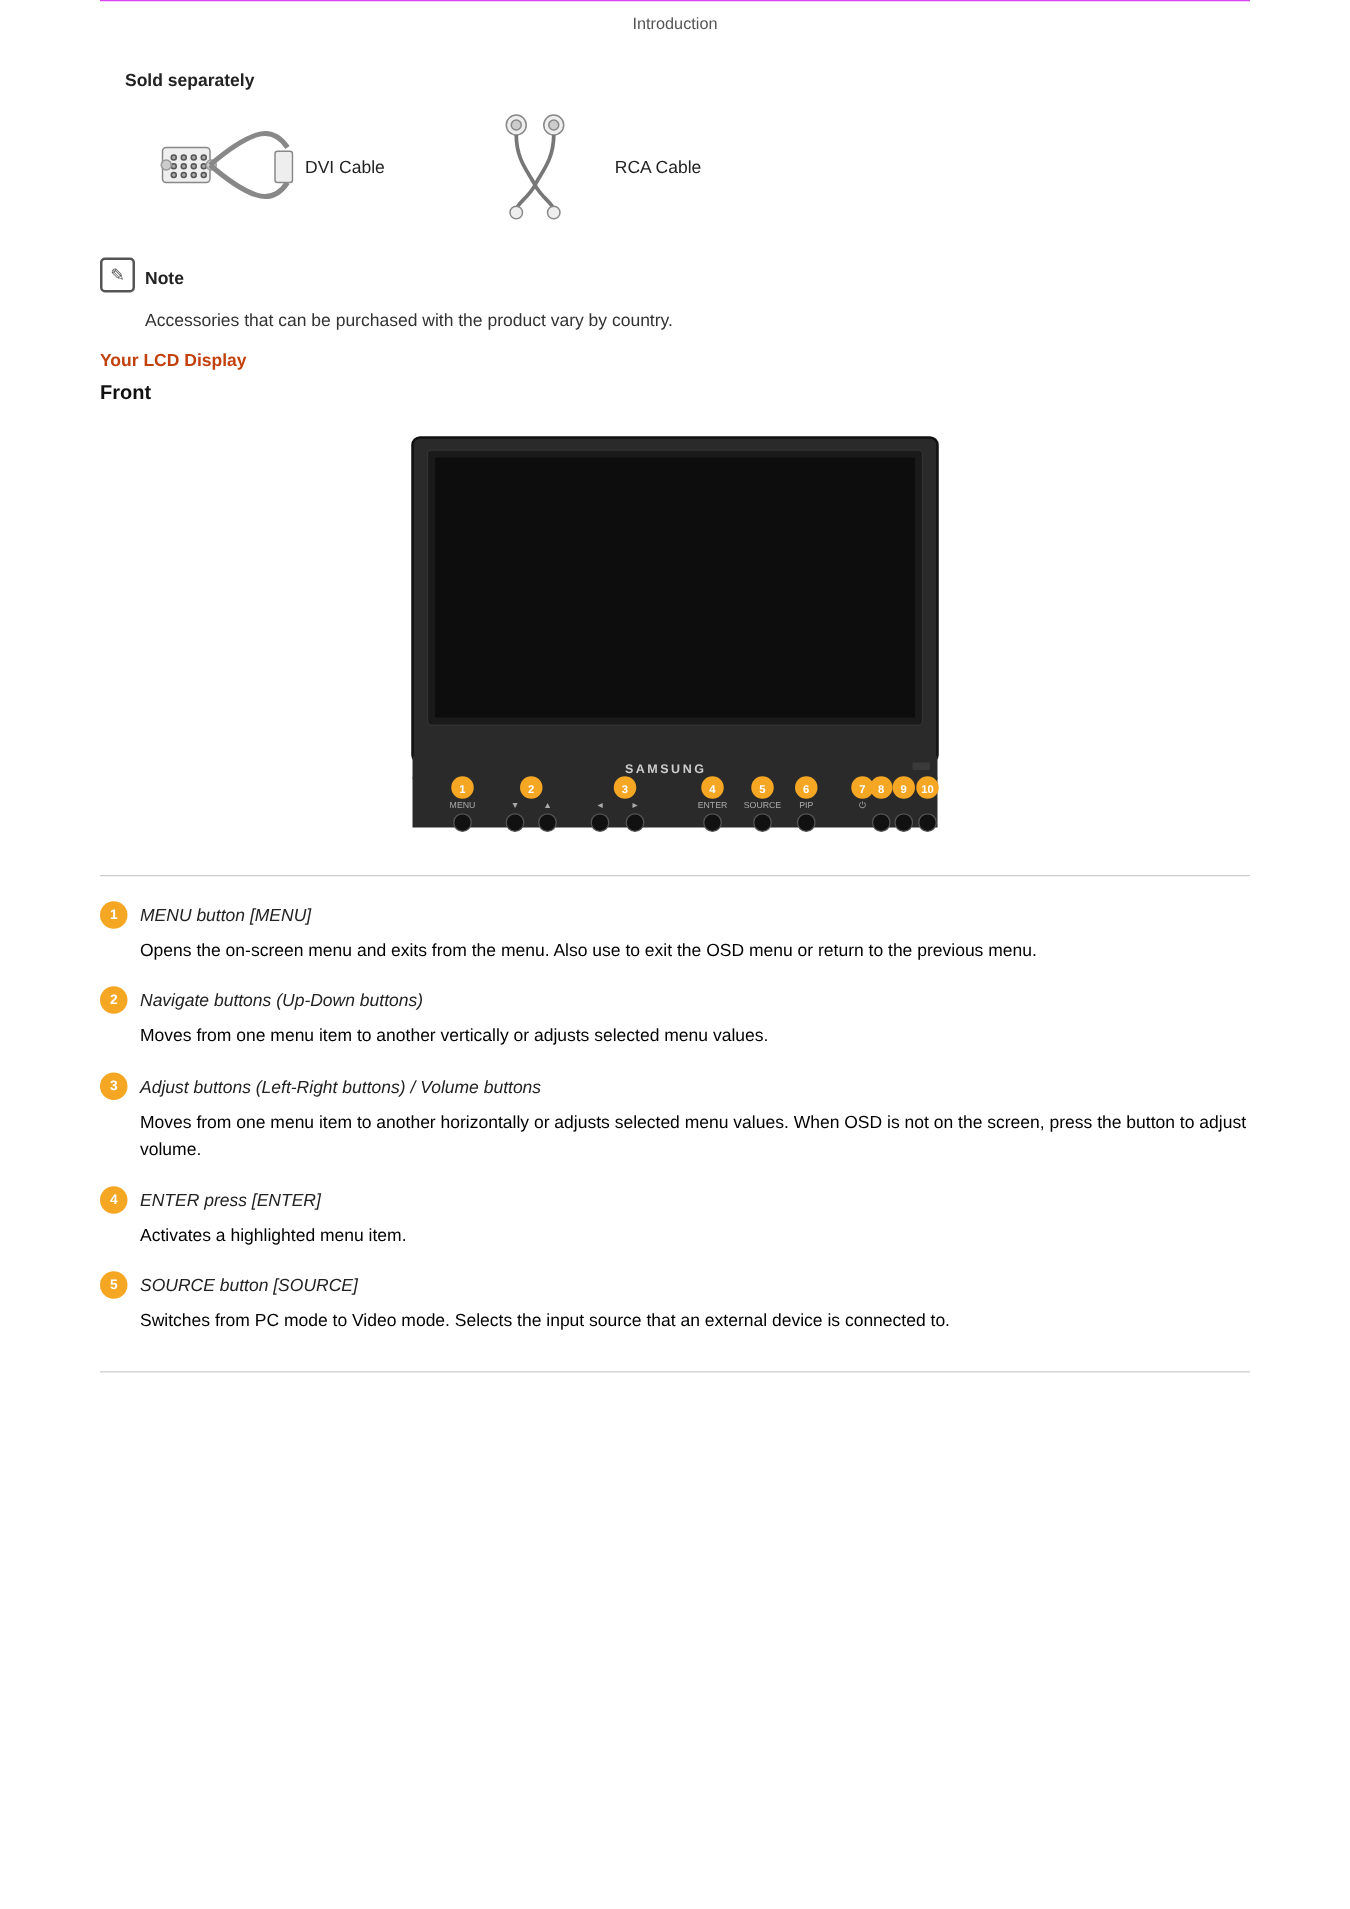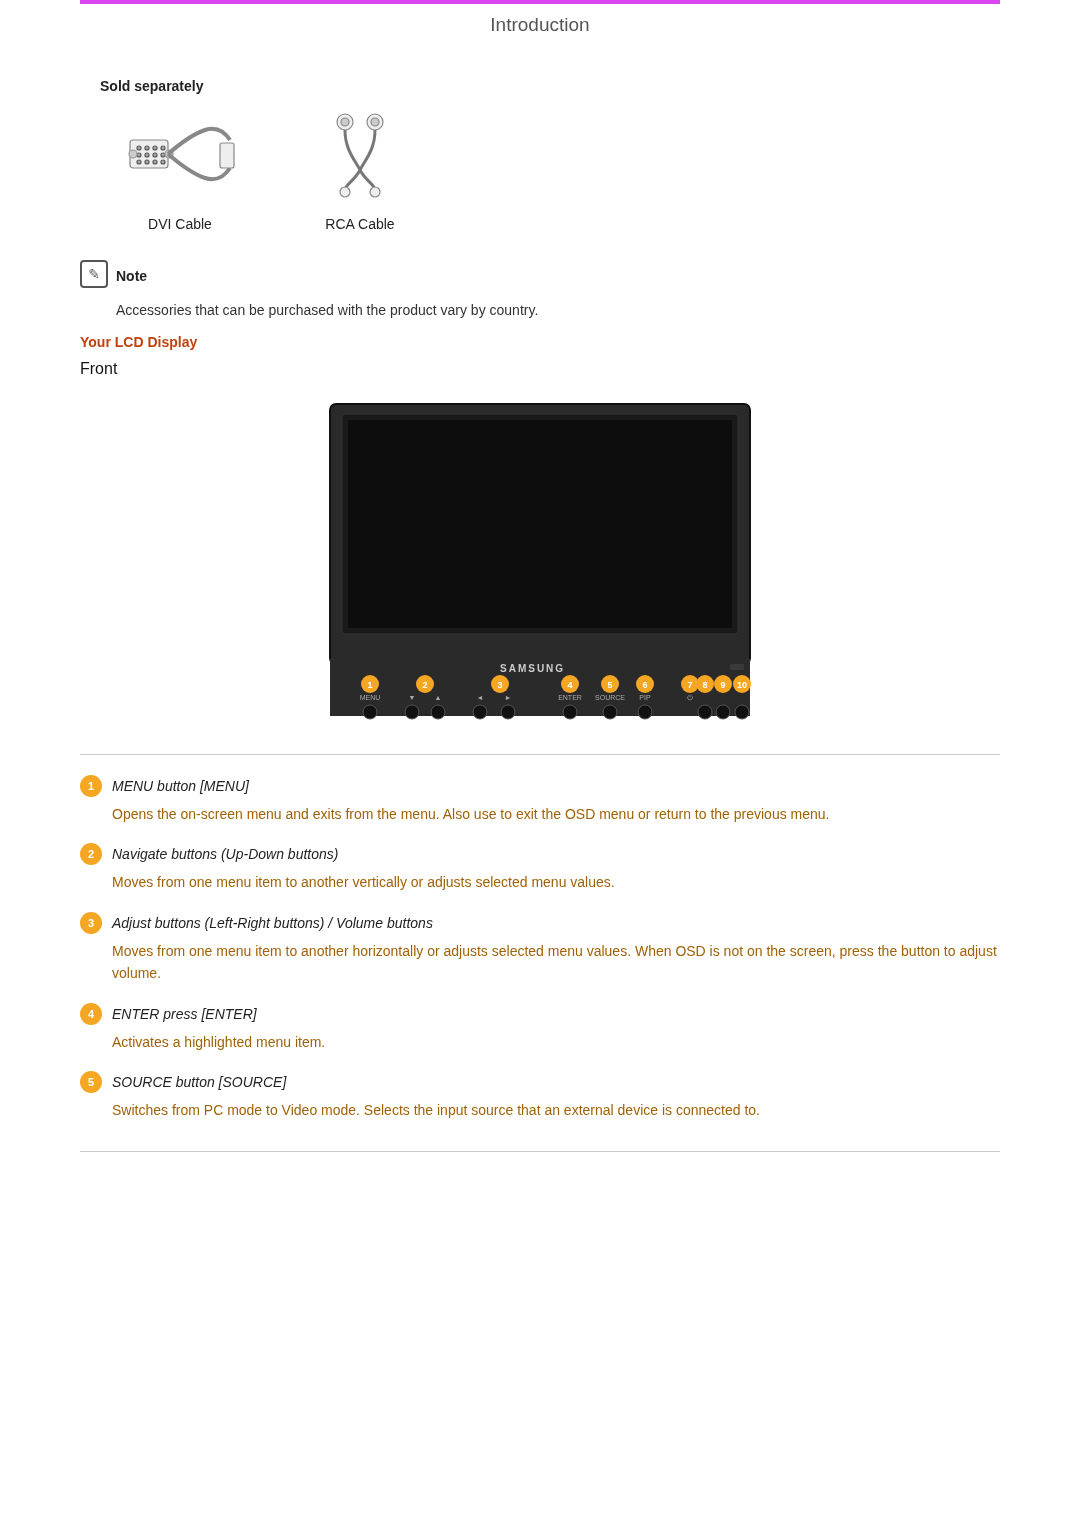--- a/index.html
+++ b/index.html
@@ -11,26 +11,26 @@
       width: 1080px;
       min-height: 1527px;
     }
 
     .page-container {
       padding: 0 80px;
     }
 
     
     .page-header {
-      border-top: 4px solid #d946ef;
+      border-top: 1px solid #d946ef;
       text-align: center;
       padding: 10px 0 8px;
-      font-size: 19px;
+      font-size: 13px;
       color: #555;
-      margin-bottom: 34px;
+      margin-bottom: 22px;
     }
 
     
     .sold-separately {
       margin-bottom: 30px;
     }
 
     .sold-separately-title {
       font-weight: bold;
       font-size: 14px;
@@ -41,23 +41,23 @@
     .accessories-row {
       display: flex;
       flex-direction: row;
       gap: 60px;
       align-items: flex-end;
       margin-left: 40px;
     }
 
     .accessory-item {
       display: flex;
-      flex-direction: column;
+      flex-direction: row;
       align-items: center;
-      gap: 16px;
+      gap: 4px;
     }
 
     .accessory-image {
       width: 120px;
       height: 90px;
       display: flex;
       align-items: center;
       justify-content: center;
     }
 
@@ -124,21 +124,21 @@
     
     .section-heading {
       font-size: 14px;
       font-weight: bold;
       margin-bottom: 10px;
       color: #c2410c;
     }
 
     .sub-heading {
       font-size: 16px;
-      font-weight: normal;
+      font-weight: bold;
       margin-bottom: 16px;
       color: #111;
     }
 
     
     .monitor-container {
       display: flex;
       justify-content: center;
       margin-bottom: 20px;
     }
@@ -184,21 +184,21 @@
     }
 
     .button-item-title {
       font-style: italic;
       font-size: 14px;
       color: #222;
     }
 
     .button-item-desc {
       font-size: 14px;
-      color: #a16207;
+      color: #000000;
       line-height: 1.6;
       margin-left: 32px;
     }
 
     .bottom-divider {
       border: none;
       border-top: 1px solid #ccc;
       margin-top: 30px;
     }
   </style>

